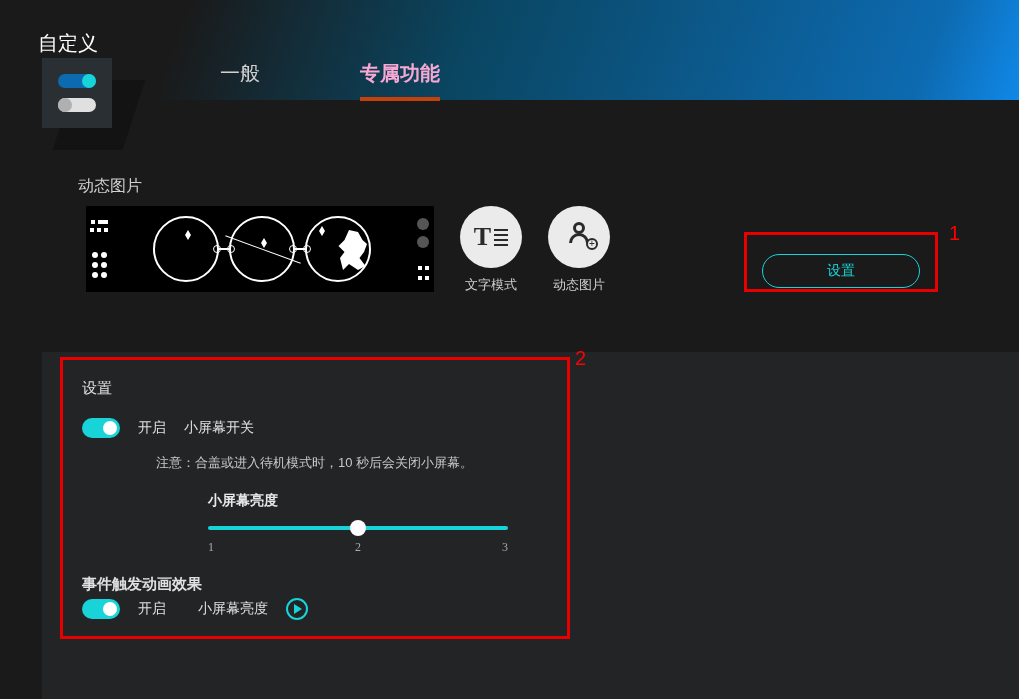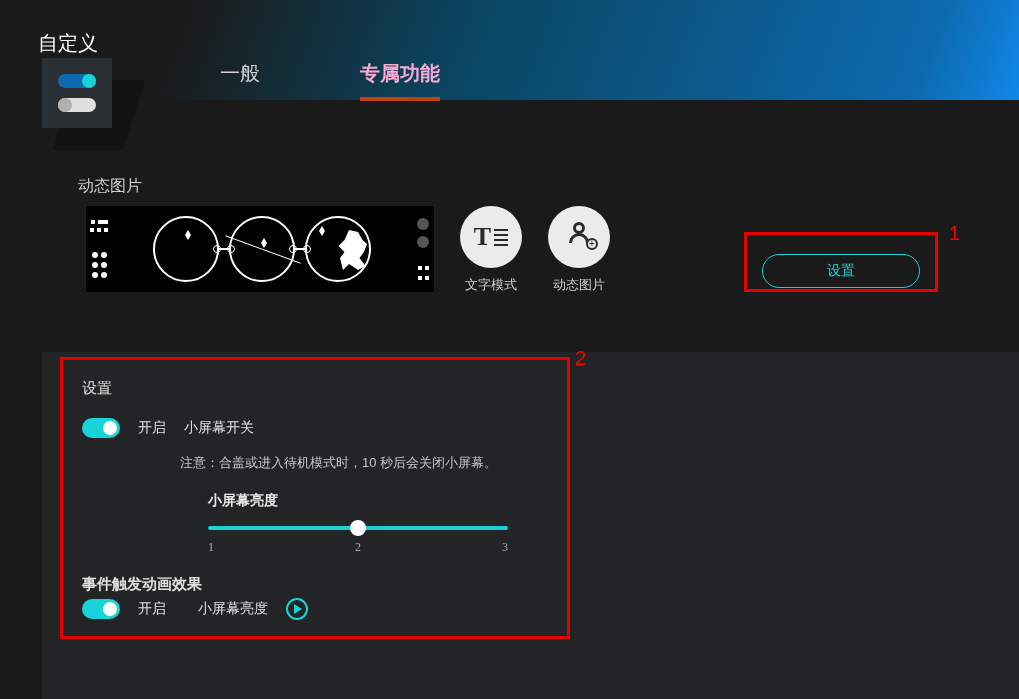--- a/index.html
+++ b/index.html
@@ -372,21 +372,21 @@
   }
   .toggle .knob {
     position: absolute;
     width: 14px; height: 14px;
     background: #fff;
     border-radius: 50%;
     top: 3px; right: 3px;
   }
 
   .note {
-    margin-left: 98px;
+    margin-left: 74px;
     font-size: 13px;
     color: #c8c8c8;
     margin-bottom: 20px;
   }
 
   .brightness-block {
     margin-left: 126px;
     font-family: Liberation Serif, serif;
   }
   .brightness-label {

